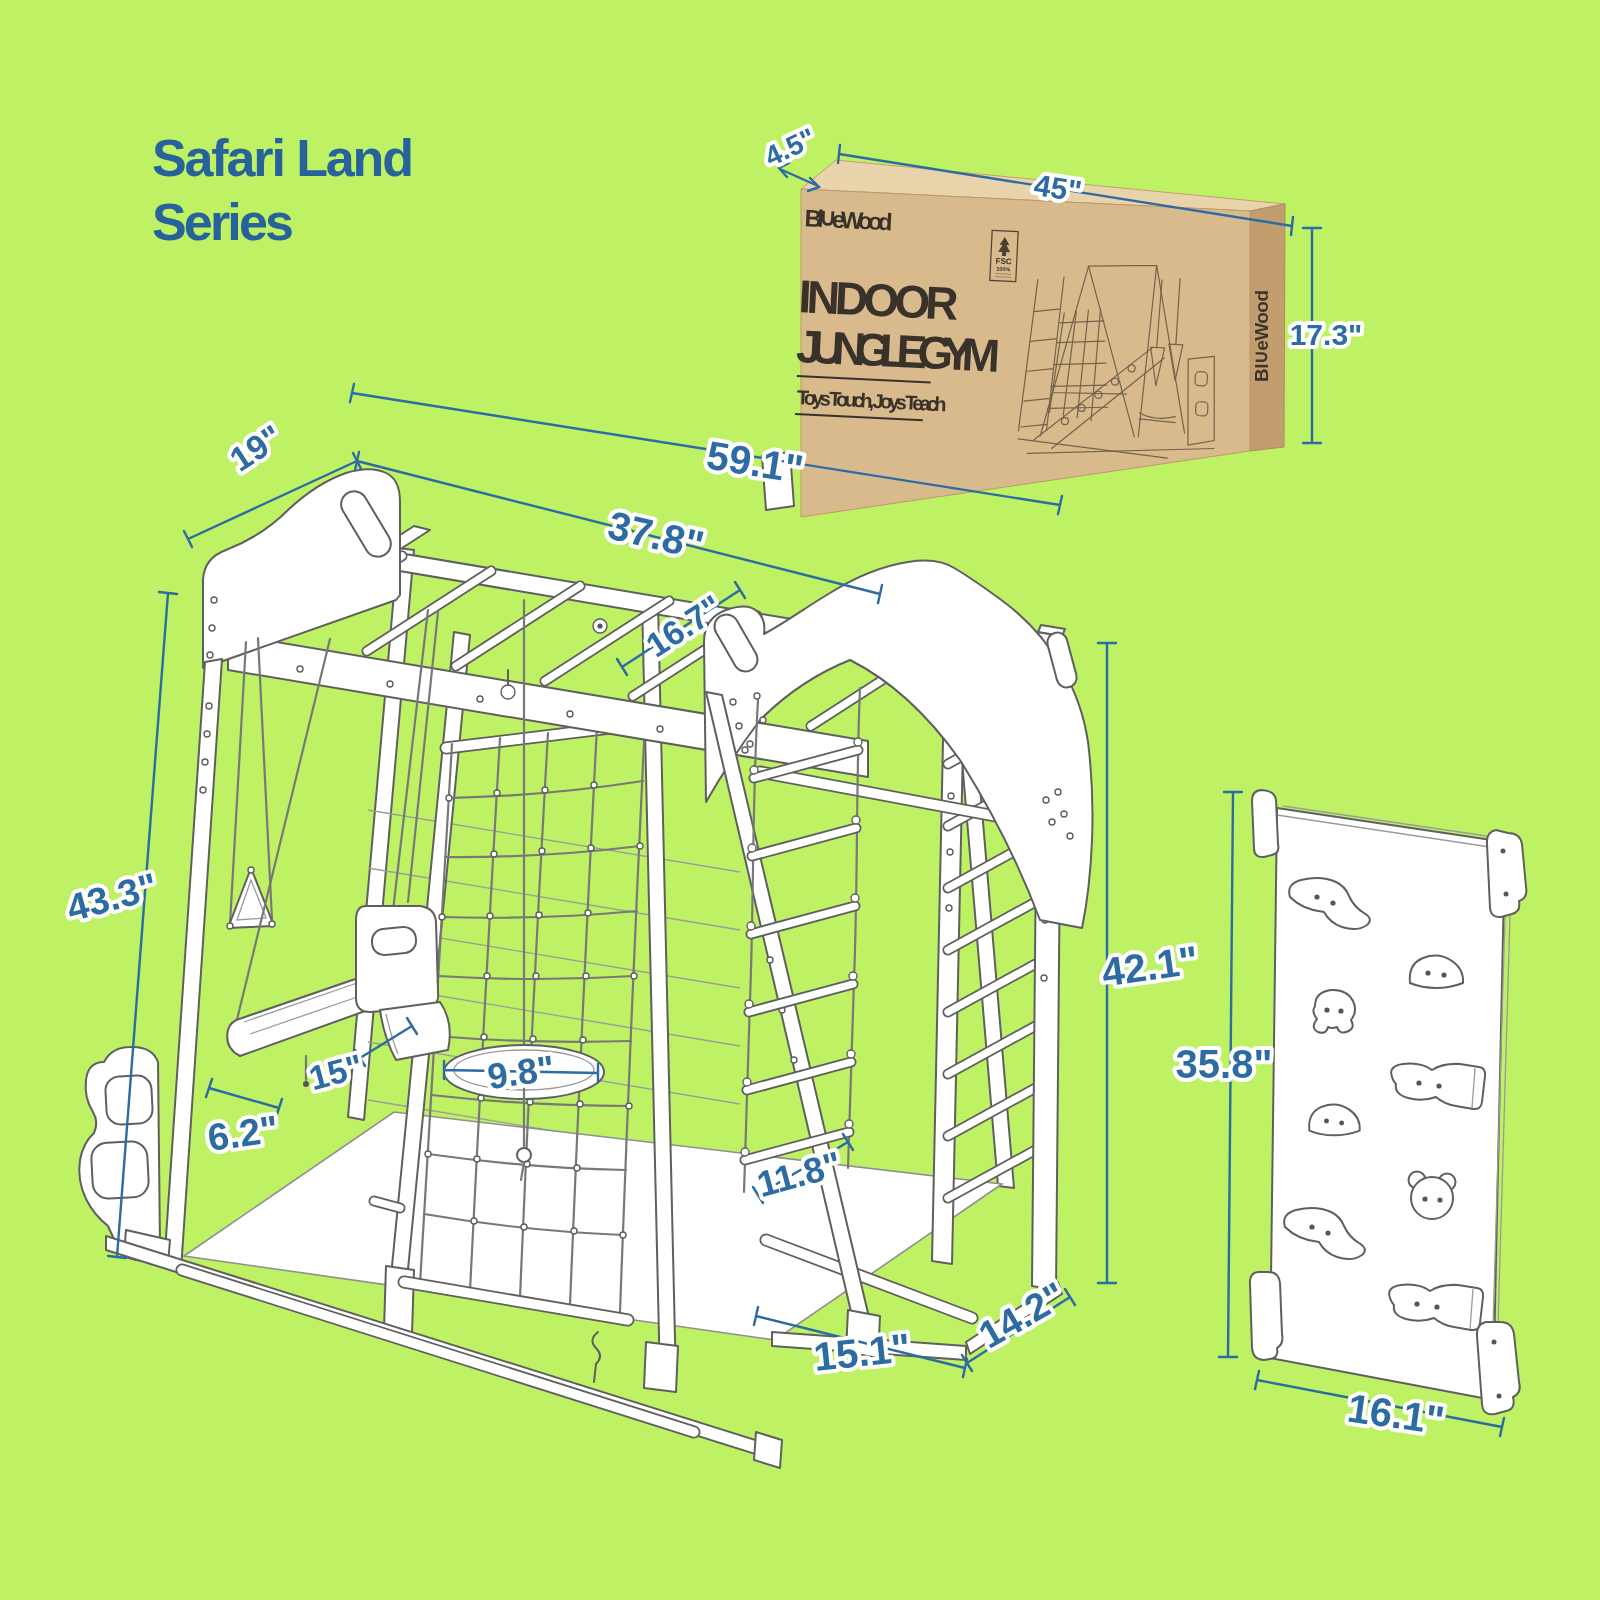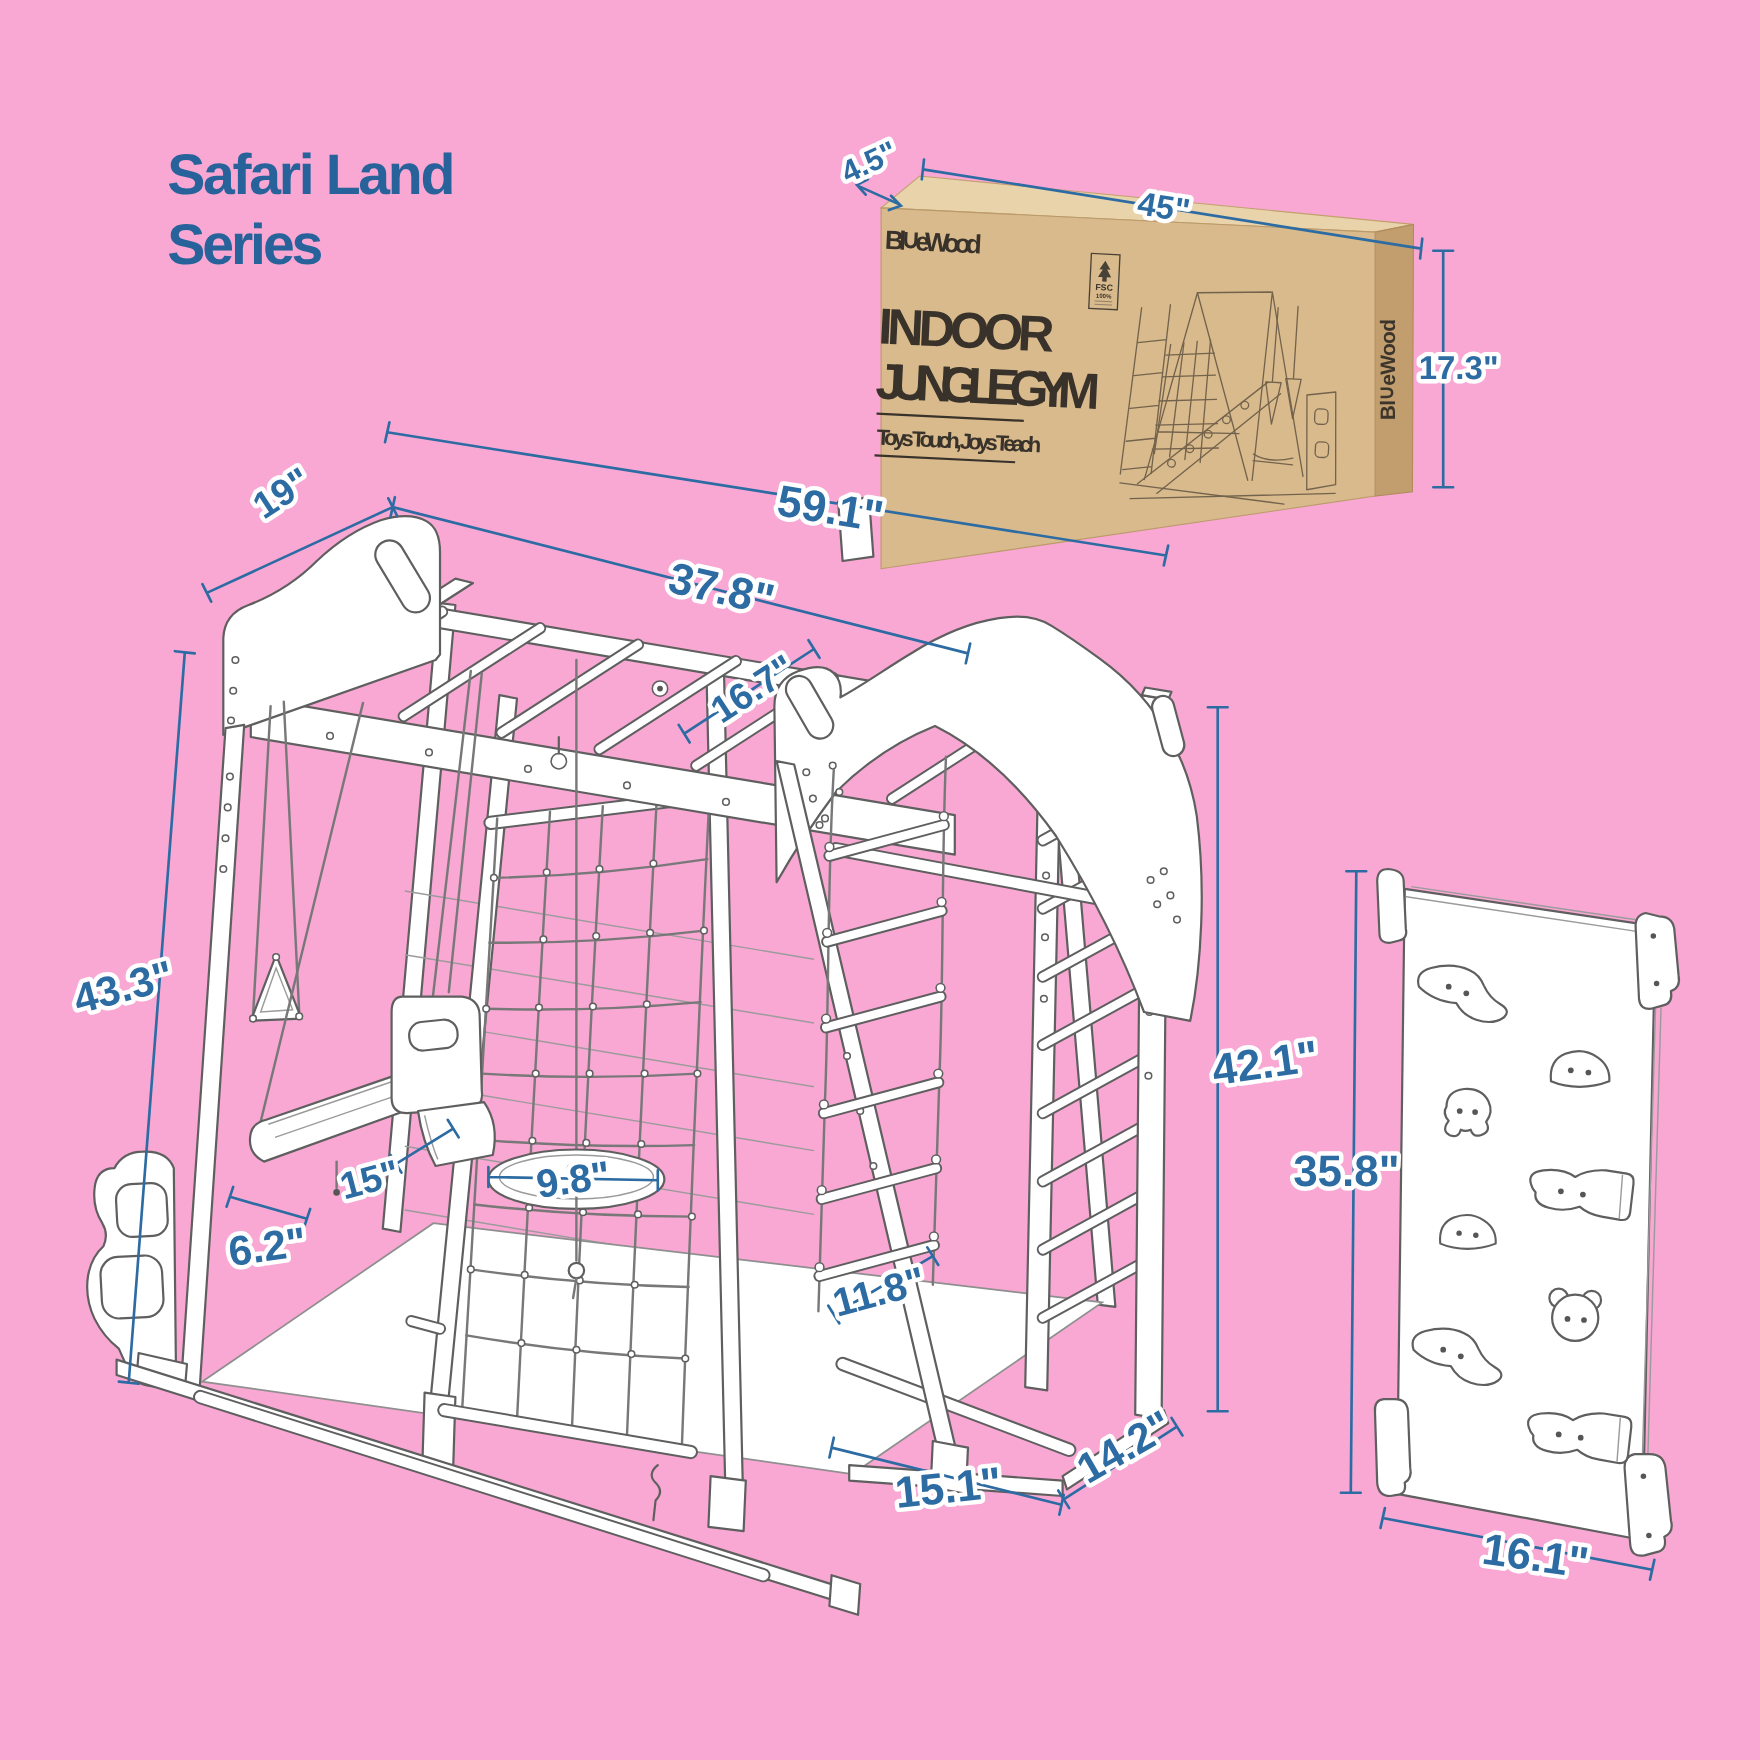--- a/index.html
+++ b/index.html
@@ -1,16 +1,16 @@
 <!DOCTYPE html>
 <html><head>
 <meta charset="utf-8">
 <style>
   html,body{margin:0;padding:0;background:#fff;}
-  #stage{position:relative;width:1600px;height:1600px;background:#f9a8d4;overflow:hidden;}
+  #stage{position:relative;width:1600px;height:1600px;background:#bef264;overflow:hidden;}
   svg{position:absolute;left:0;top:0;}
   text{font-family:"Liberation Sans",sans-serif;}
   .t-title{font-weight:700;fill:#27639a;}
   .dim{font-weight:700;fill:#2d6ba3;text-anchor:middle;paint-order:stroke;stroke:#fff;stroke-width:8px;stroke-linejoin:round;}
   .boxtxt{font-weight:700;fill:#38322a;}
   .s{fill:#fff;stroke:#5f5f5f;stroke-width:2;stroke-linejoin:round;}
   .sn{fill:none;stroke:#5f5f5f;stroke-width:2;stroke-linejoin:round;stroke-linecap:round;}
   .thin{fill:none;stroke:#9b9b9b;stroke-width:1.3;}
   .rope{fill:none;stroke:#787878;stroke-width:2.2;stroke-linecap:round;}
   .rung-o{stroke:#5f5f5f;stroke-width:11;stroke-linecap:round;}

